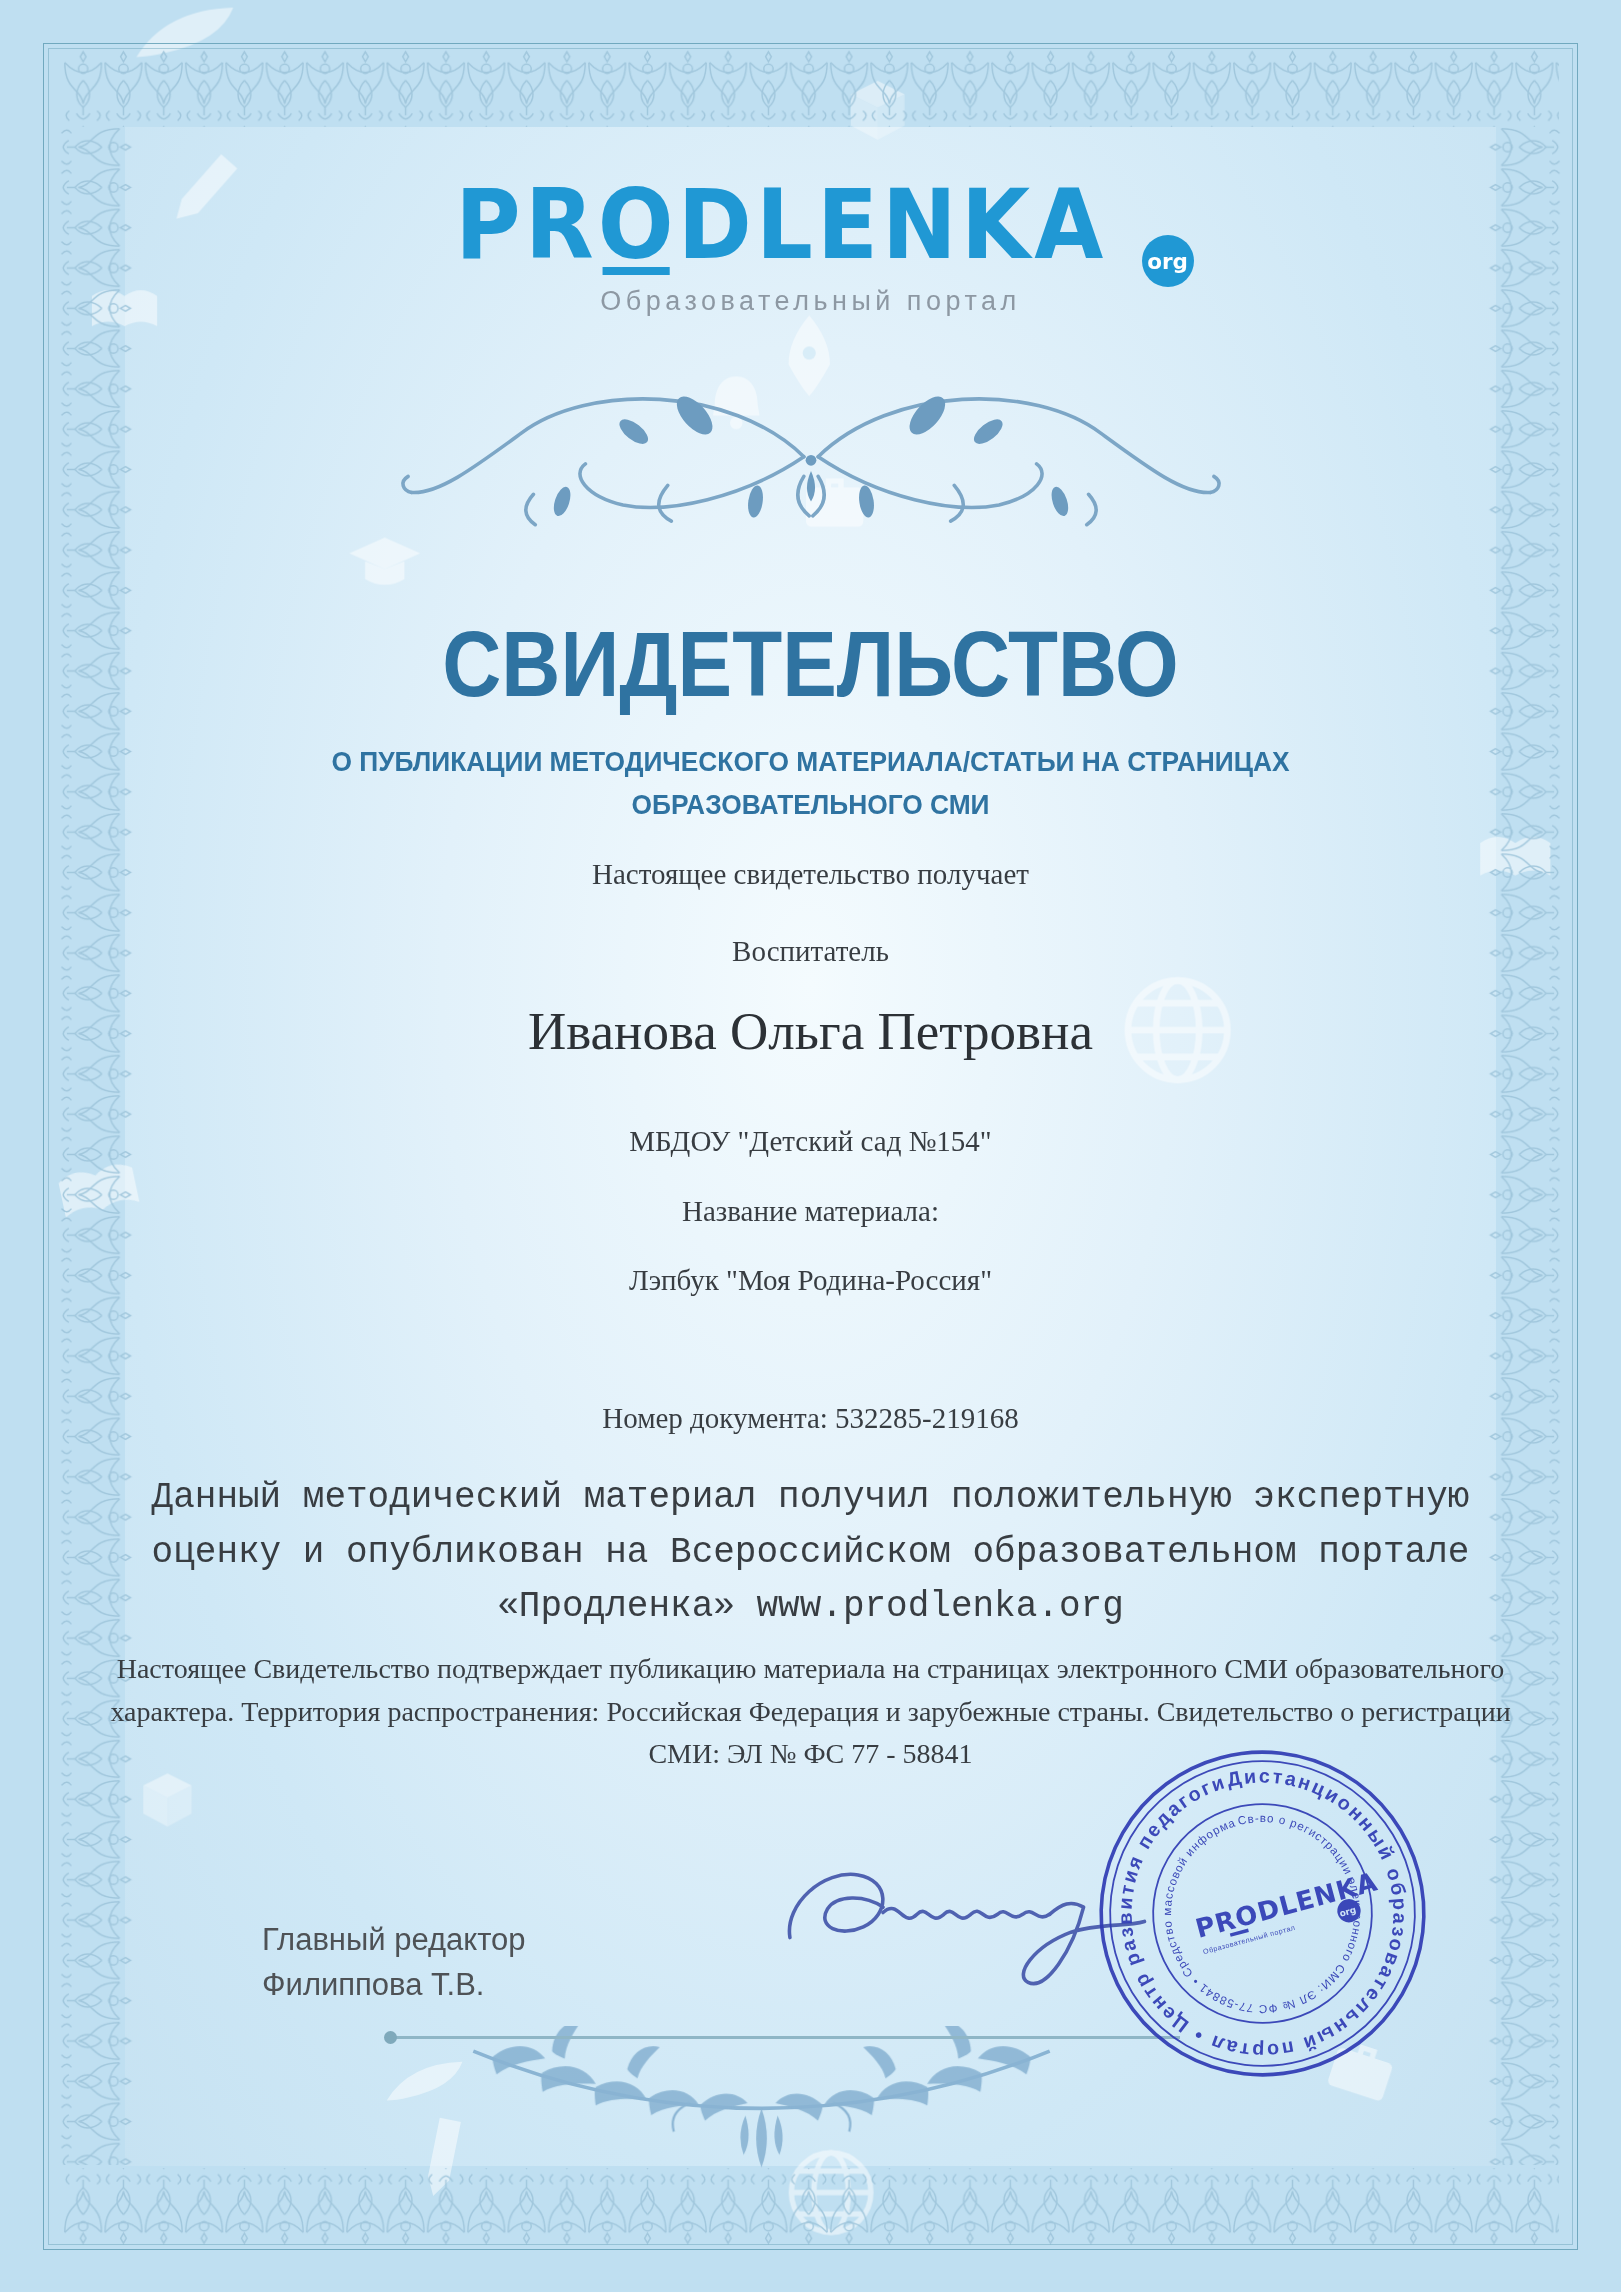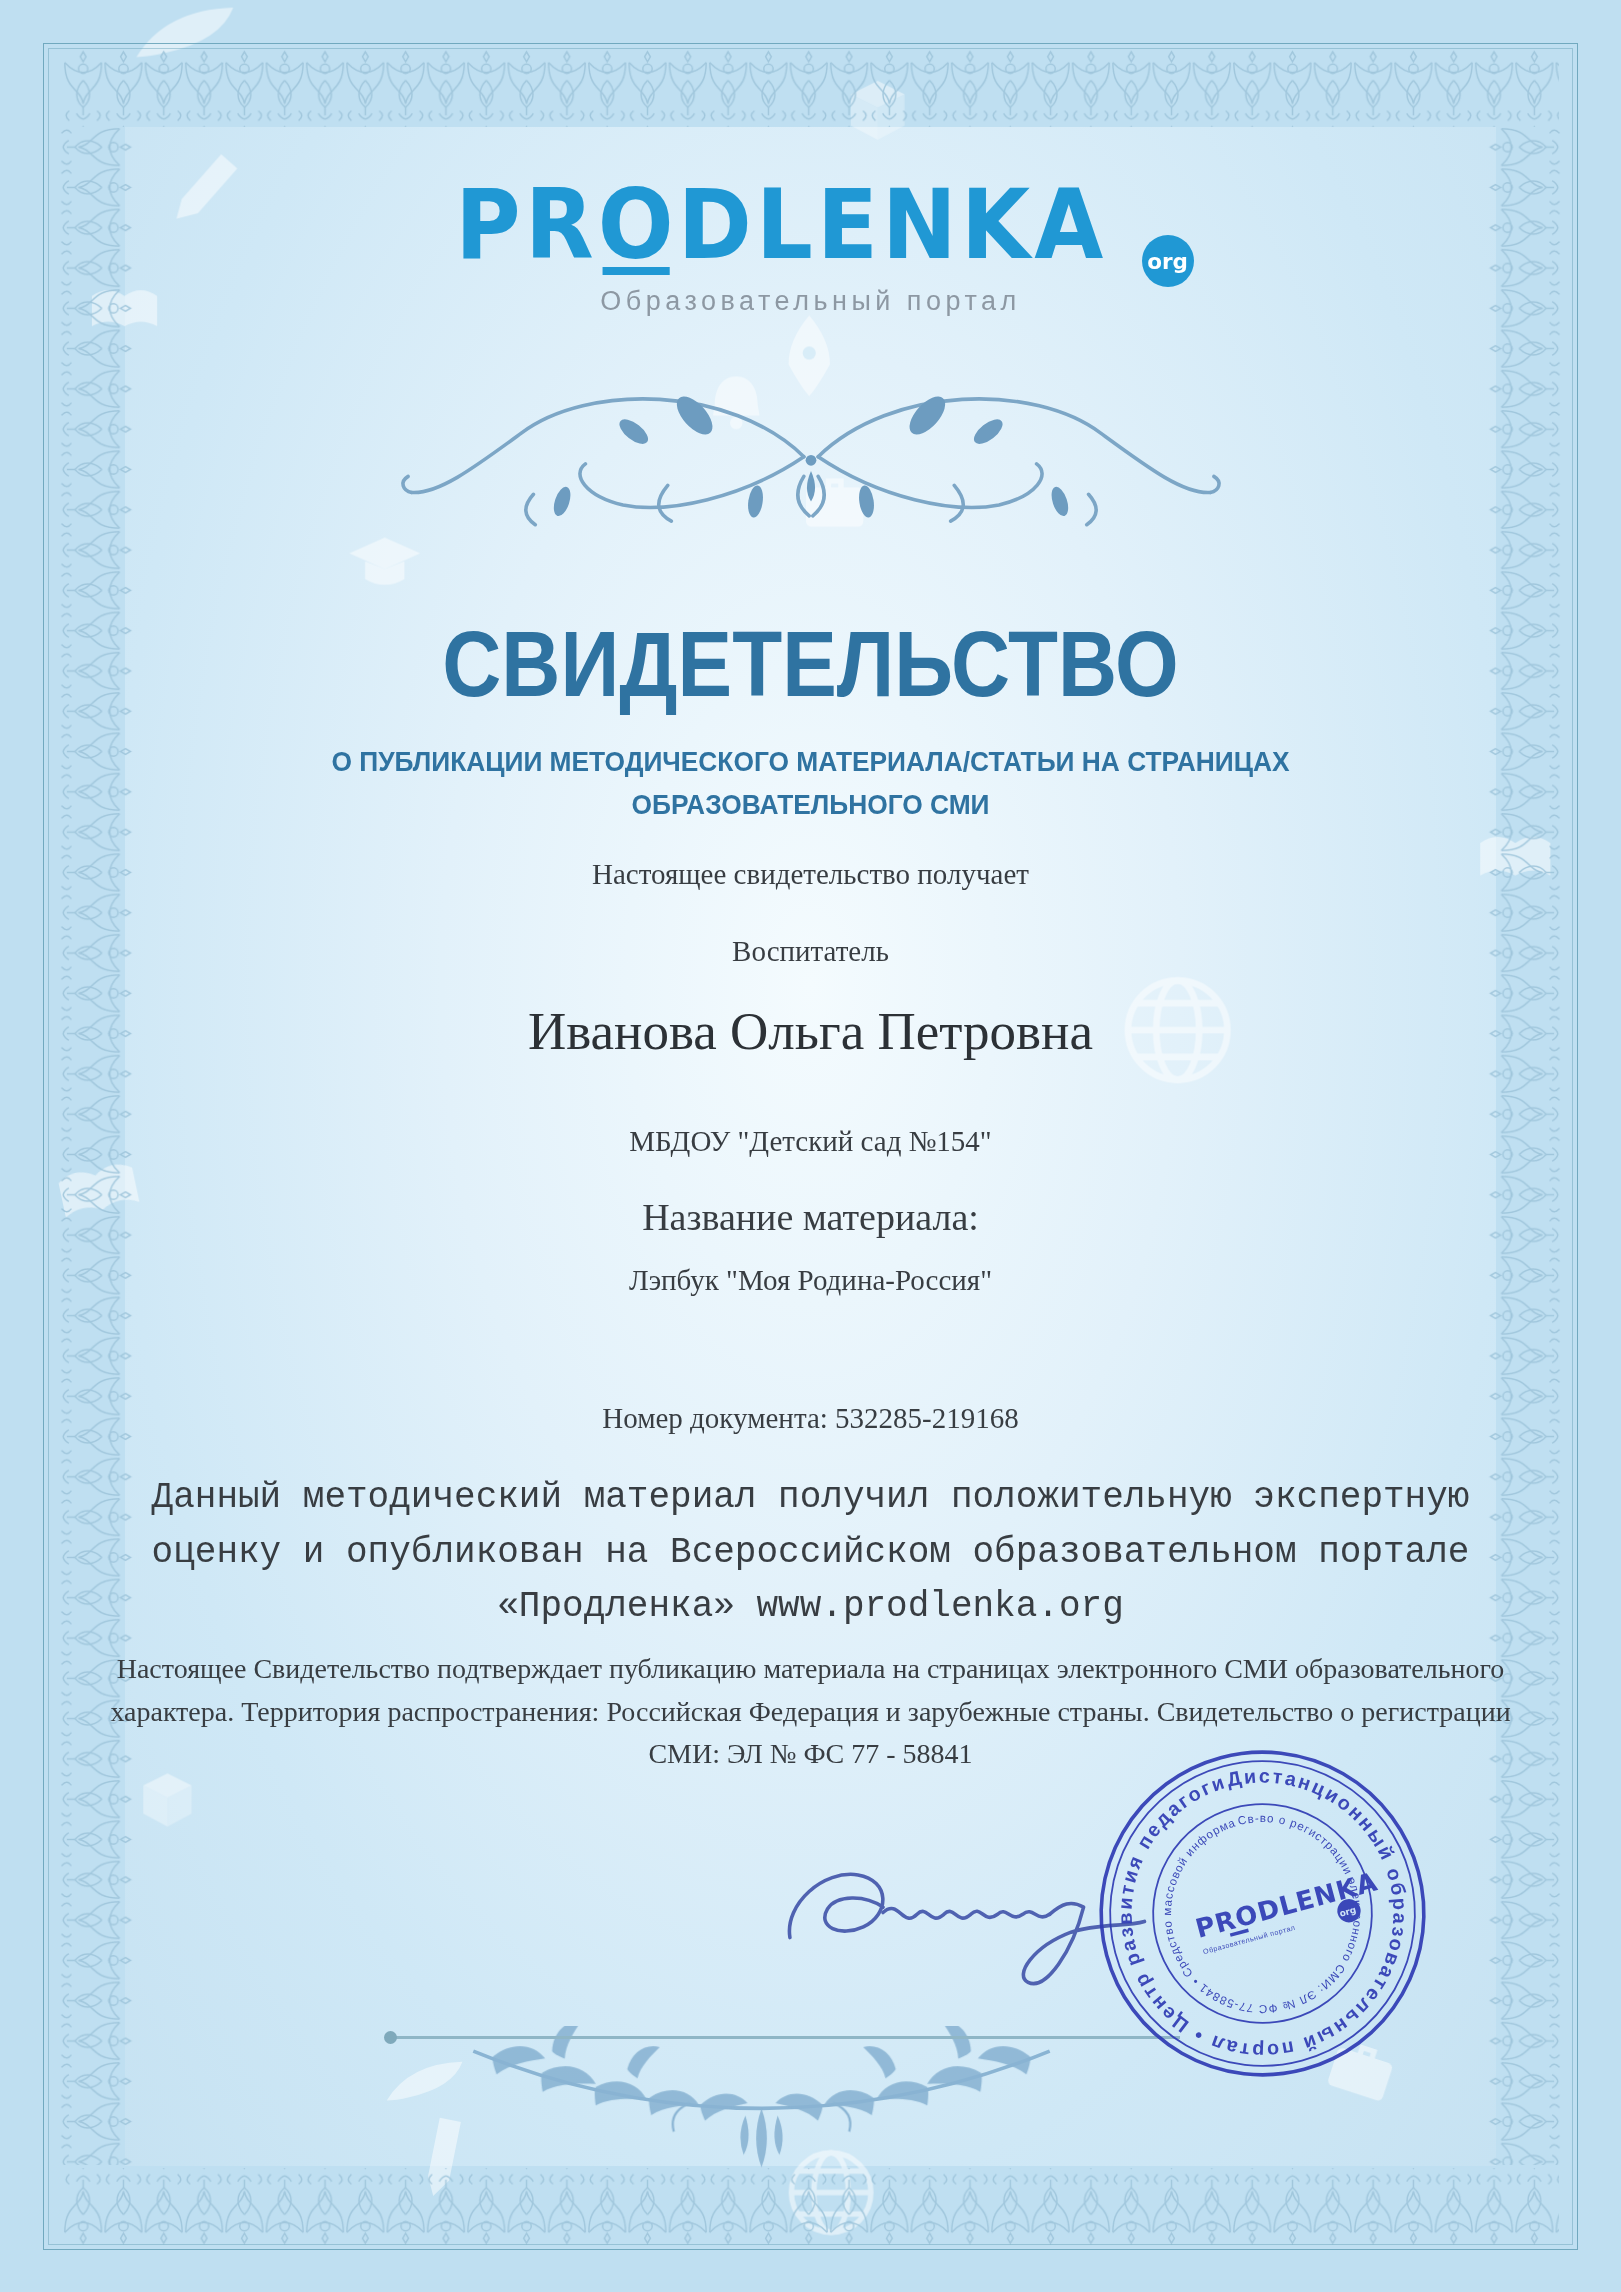--- a/index.html
+++ b/index.html
@@ -55,21 +55,21 @@
     color:var(--title-blue);letter-spacing:0px;transform:scaleX(.88);transform-origin:center;
   }
   .sub-title{
     top:740px;font-family:"Liberation Sans", sans-serif;font-weight:bold;font-size:28px;line-height:1.55;
     color:var(--title-blue);white-space:pre-line;transform:scaleX(.94);transform-origin:center;
   }
   .t-intro{top:858px;font-size:29px;}
   .t-position{top:935px;font-size:29px;}
   .t-recipient{top:1001px;font-size:53px;color:#2c3136;}
   .t-org{top:1125px;font-size:29px;}
-  .t-mlabel{top:1195px;font-size:38px;}
+  .t-mlabel{top:1195px;font-size:29px;}
   .t-mtitle{top:1264px;font-size:29px;}
   .t-date{top:1333px;font-size:29px;}
   .t-doc{top:1402px;font-size:29px;}
   .t-p1{top:1471px;font-size:36px;line-height:1.52;left:94px;right:94px;font-family:Liberation Mono, monospace;}
   .t-p2{top:1648px;font-size:28px;line-height:1.52;left:85px;right:85px;}
 
   .editor-block{
     position:absolute;left:262px;top:1918px;font-family:"Liberation Sans", sans-serif;
     font-size:31px;line-height:1.45;color:#4e5256;z-index:6;
   }
@@ -273,20 +273,24 @@
   <div class="center-text t-intro">Настоящее свидетельство получает</div>
   <div class="center-text t-position">Воспитатель</div>
   <div class="center-text t-recipient">Иванова Ольга Петровна</div>
   <div class="center-text t-org">МБДОУ "Детский сад №154"</div>
   <div class="center-text t-mlabel">Название материала:</div>
   <div class="center-text t-mtitle">Лэпбук "Моя Родина-Россия"</div>
   <div class="center-text t-doc">Номер документа: 532285-219168</div>
   <div class="center-text t-p1">Данный методический материал получил положительную экспертную оценку и опубликован на Всероссийском образовательном портале «Продленка» www.prodlenka.org</div>
   <div class="center-text t-p2">Настоящее Свидетельство подтверждает публикацию материала на страницах электронного СМИ образовательного характера. Территория распространения: Российская Федерация и зарубежные страны. Свидетельство о регистрации СМИ: ЭЛ № ФС 77 - 58841</div>
 
+  <div class="editor-block">
+    <div>Главный редактор</div>
+    <div>Филиппова Т.В.</div>
+  </div>
 
   <div class="sig-line">
     <div class="sig-dot"></div>
   </div>
 
   <svg class="signature-svg" width="385" height="197" viewBox="0 0 430 220">
     <g stroke="#4456ab" stroke-width="4" fill="none" stroke-linecap="round" stroke-linejoin="round" opacity=".92">
       <path d="M20,138 C14,100 58,62 96,68 C132,74 132,112 102,126 C76,138 50,126 62,106 C72,90 104,90 124,104"></path>
       <path d="M124,110 C142,94 146,128 162,112 C174,100 176,126 192,112 C204,100 206,126 222,112 C234,100 236,124 252,112 C262,102 266,122 280,112 C292,102 296,122 310,112"></path>
       <path d="M310,112 C324,100 334,96 348,104 C336,152 306,198 286,188 C270,180 292,148 334,132 C364,122 396,126 416,120"></path>

